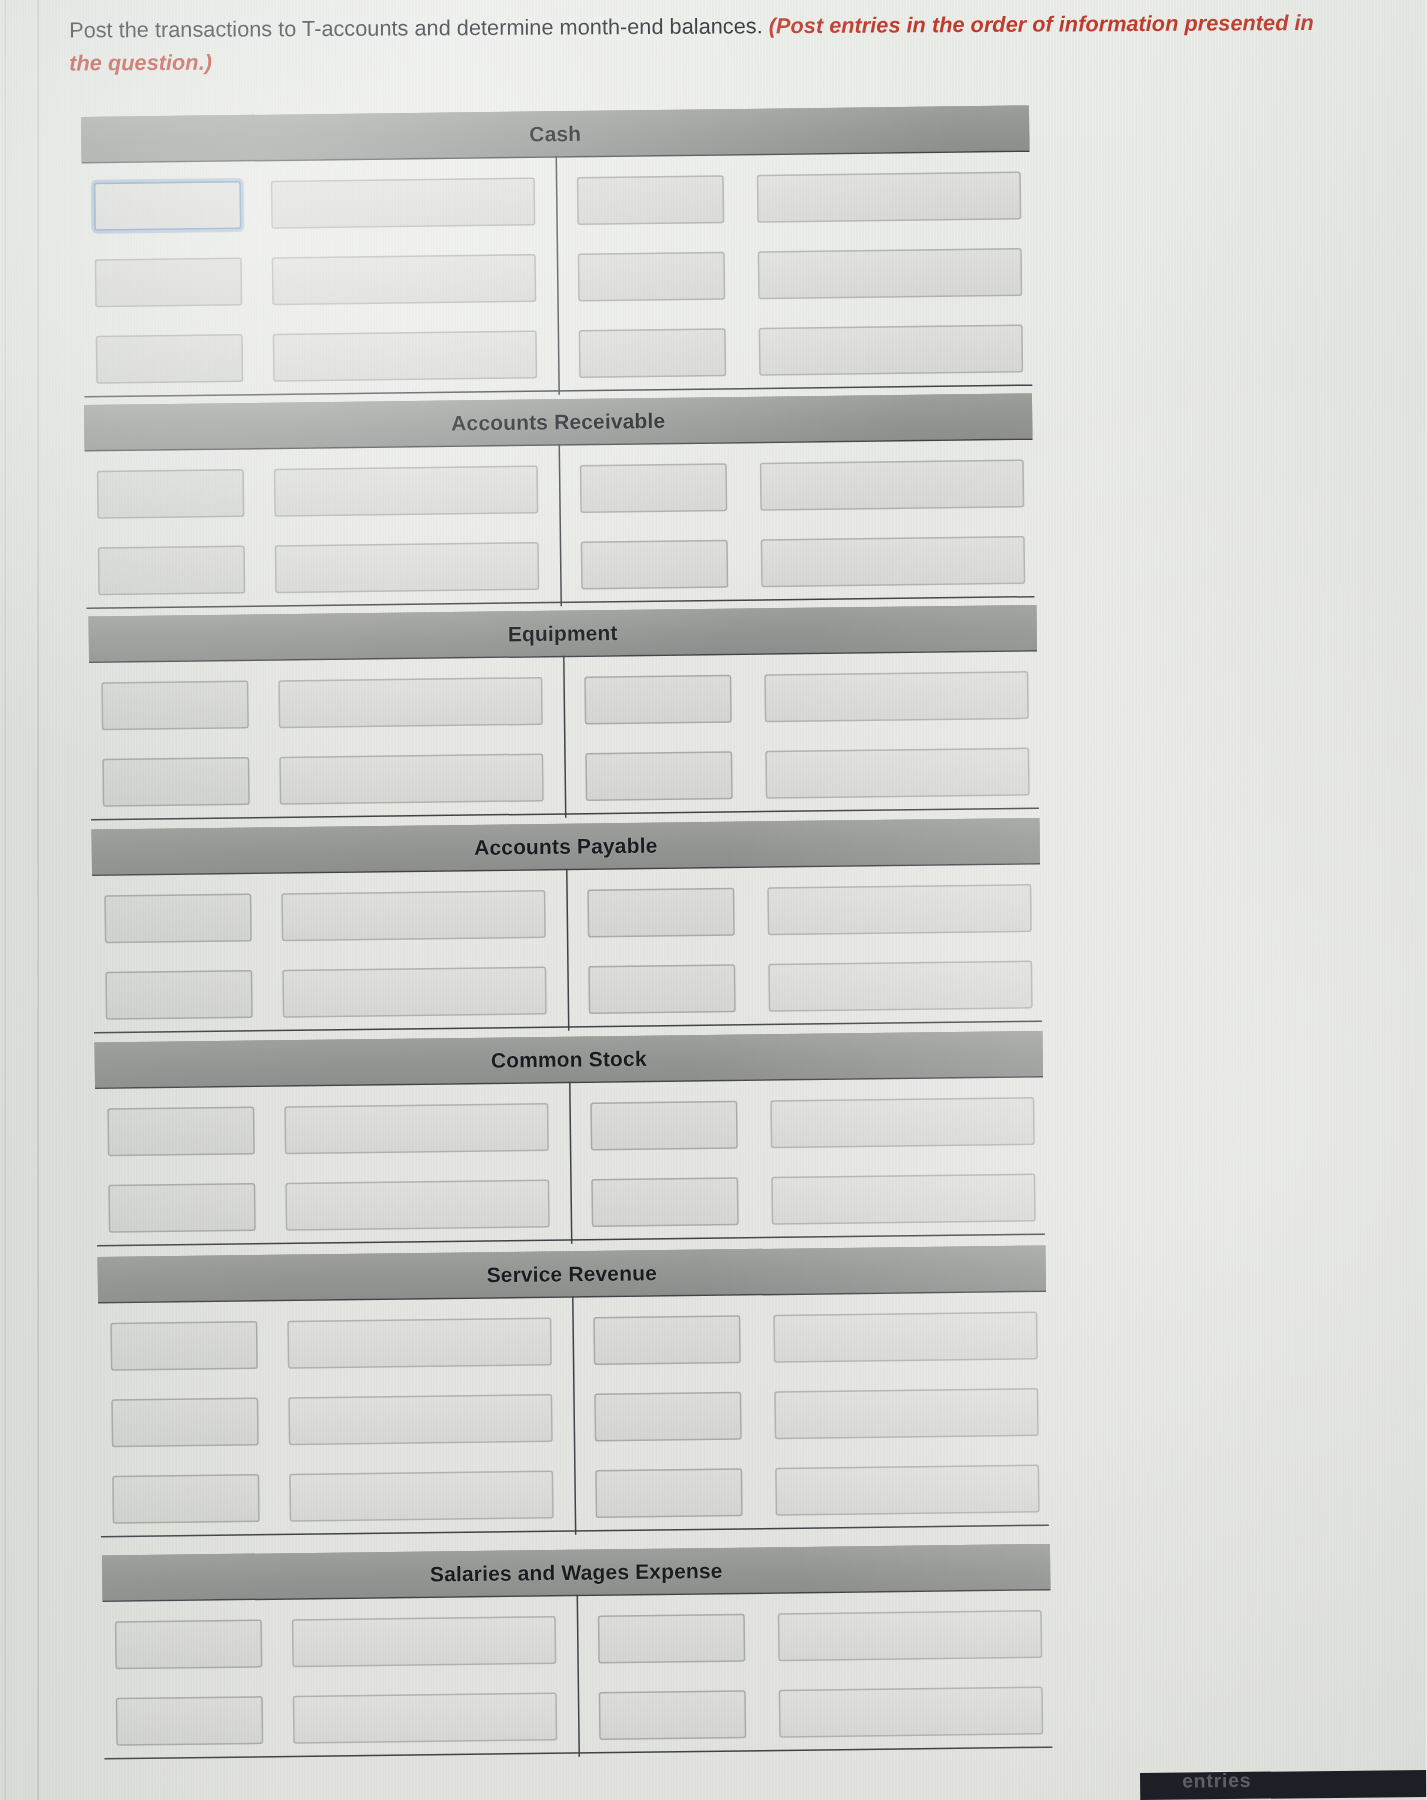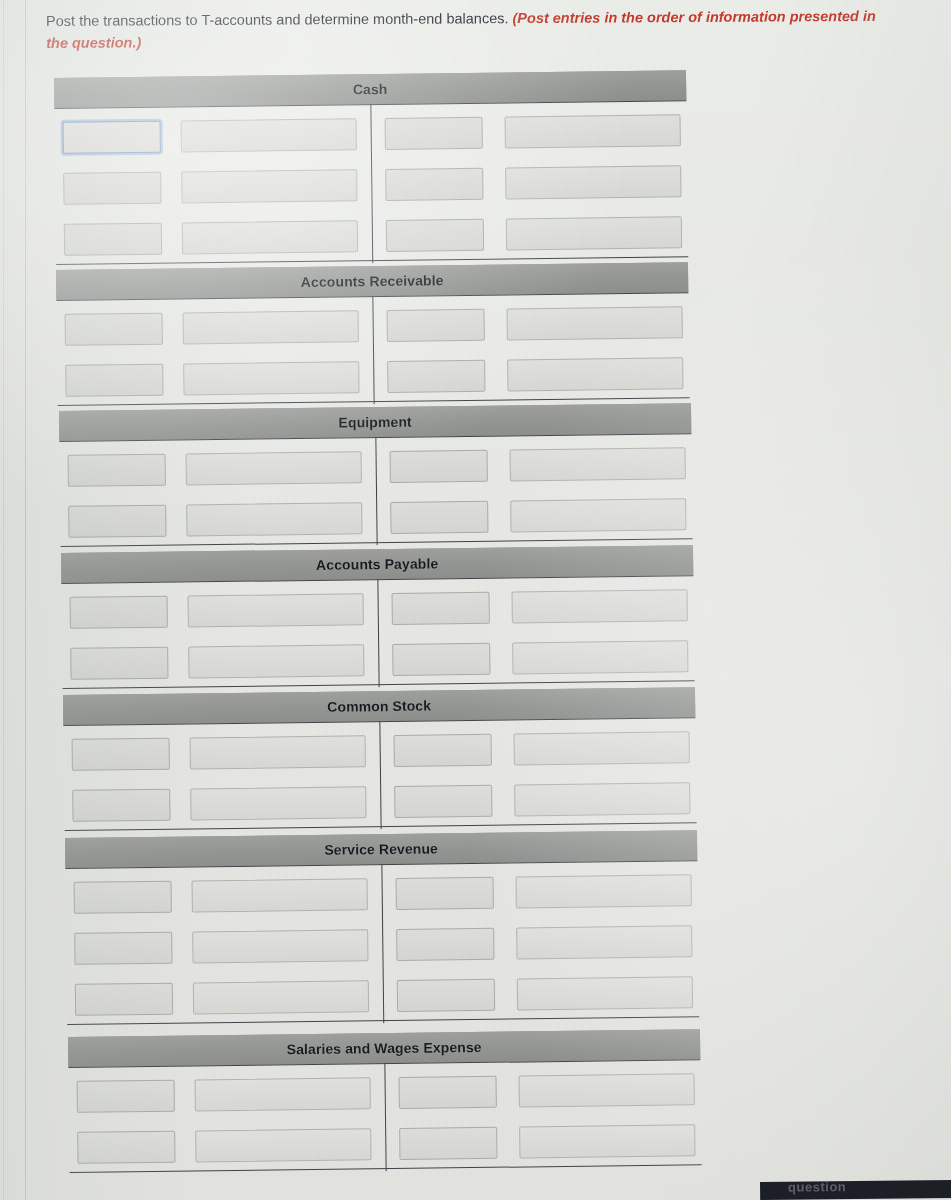--- a/index.html
+++ b/index.html
@@ -459,18 +459,18 @@
               <div class="acct-select"></div>
               <input type="text" class="amount-input" value="" style="">
             </div>
           </div>
           <div class="rule-bottom"></div>
         </div>
       </div>
     </div>
 
   <div id="bottom-strip">
-    <span class="ghost">question</span>
+    <span class="ghost">entries</span>
   </div>
 
   <div id="photo-scan"></div>
   <div id="photo-glare"></div>
 </div>
 
 </body></html>

